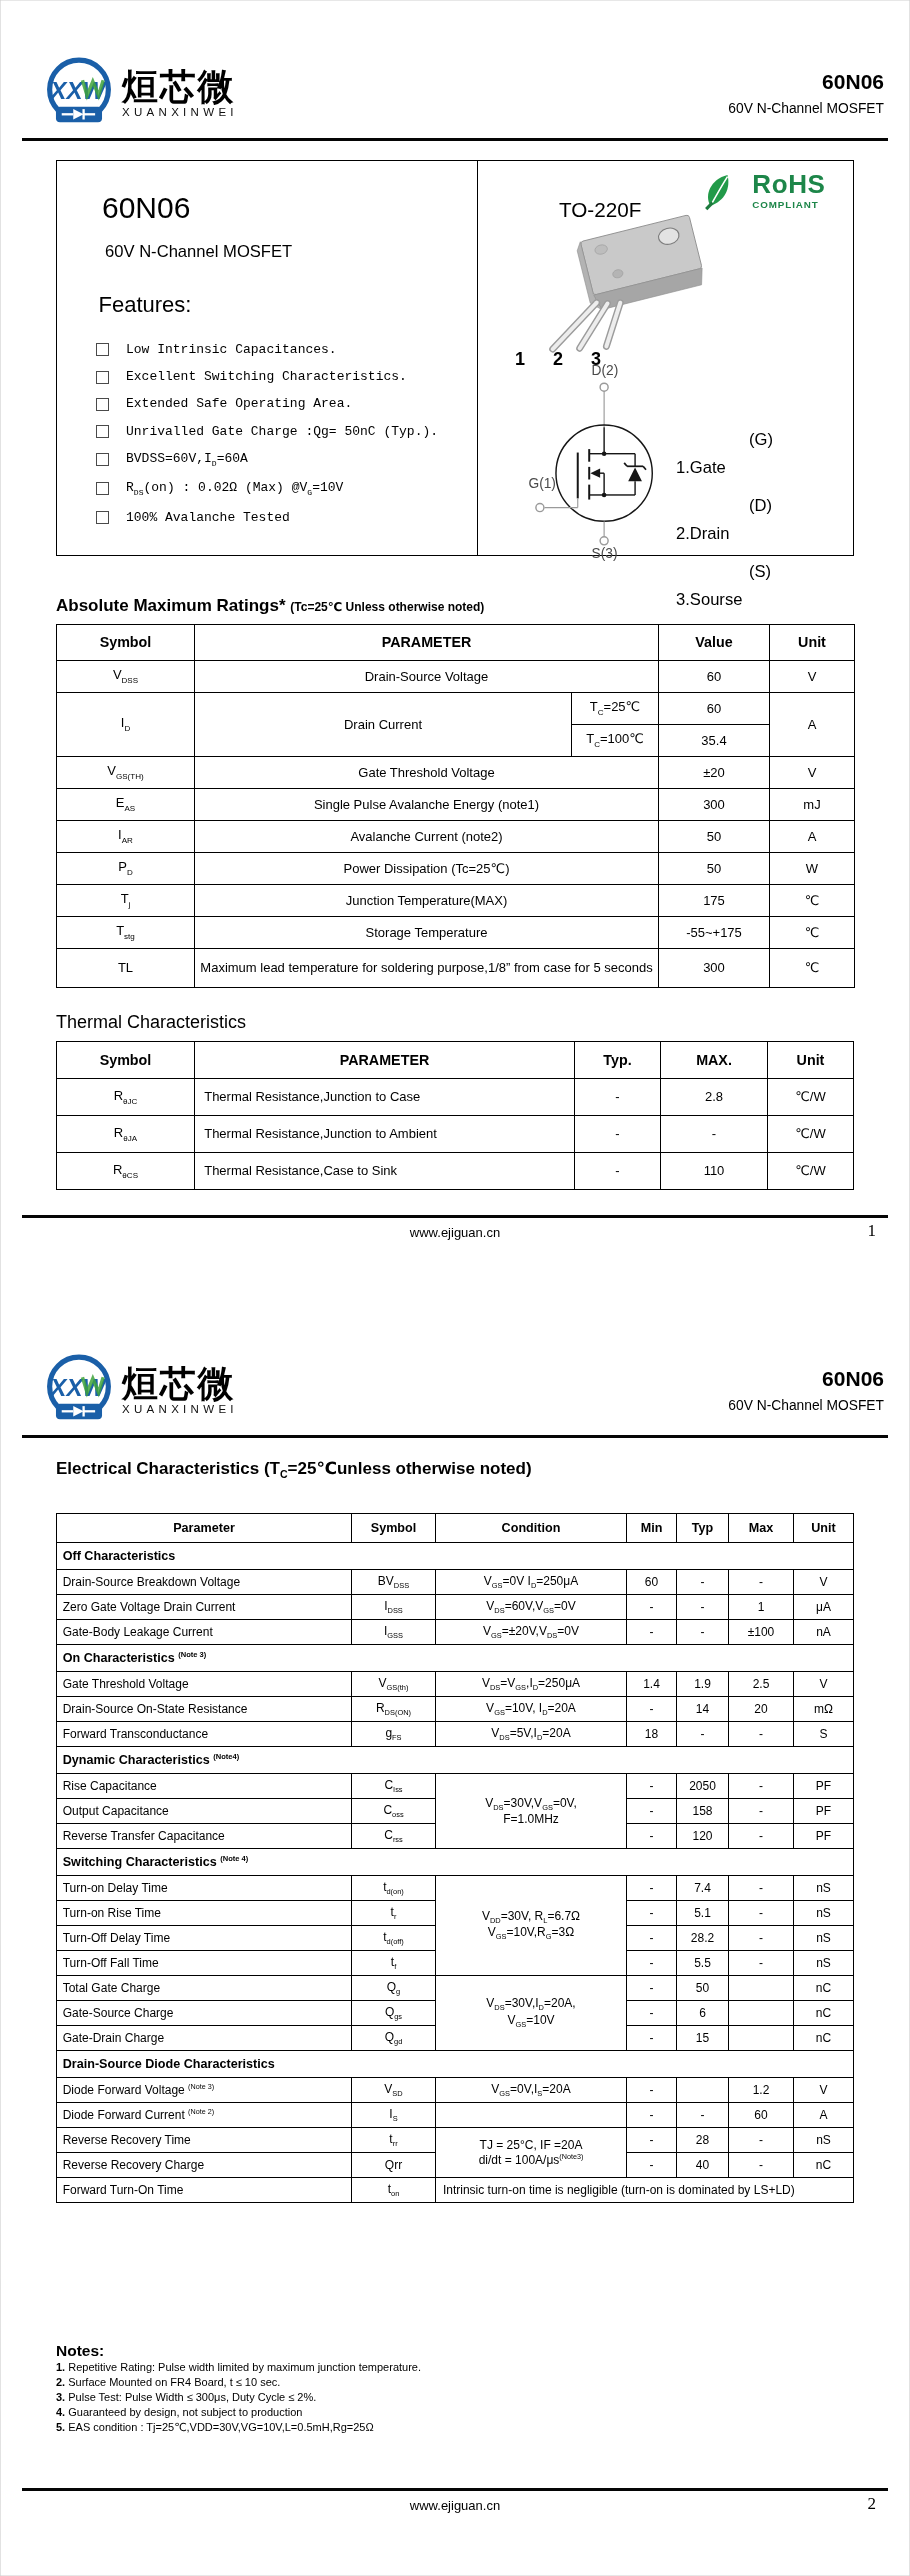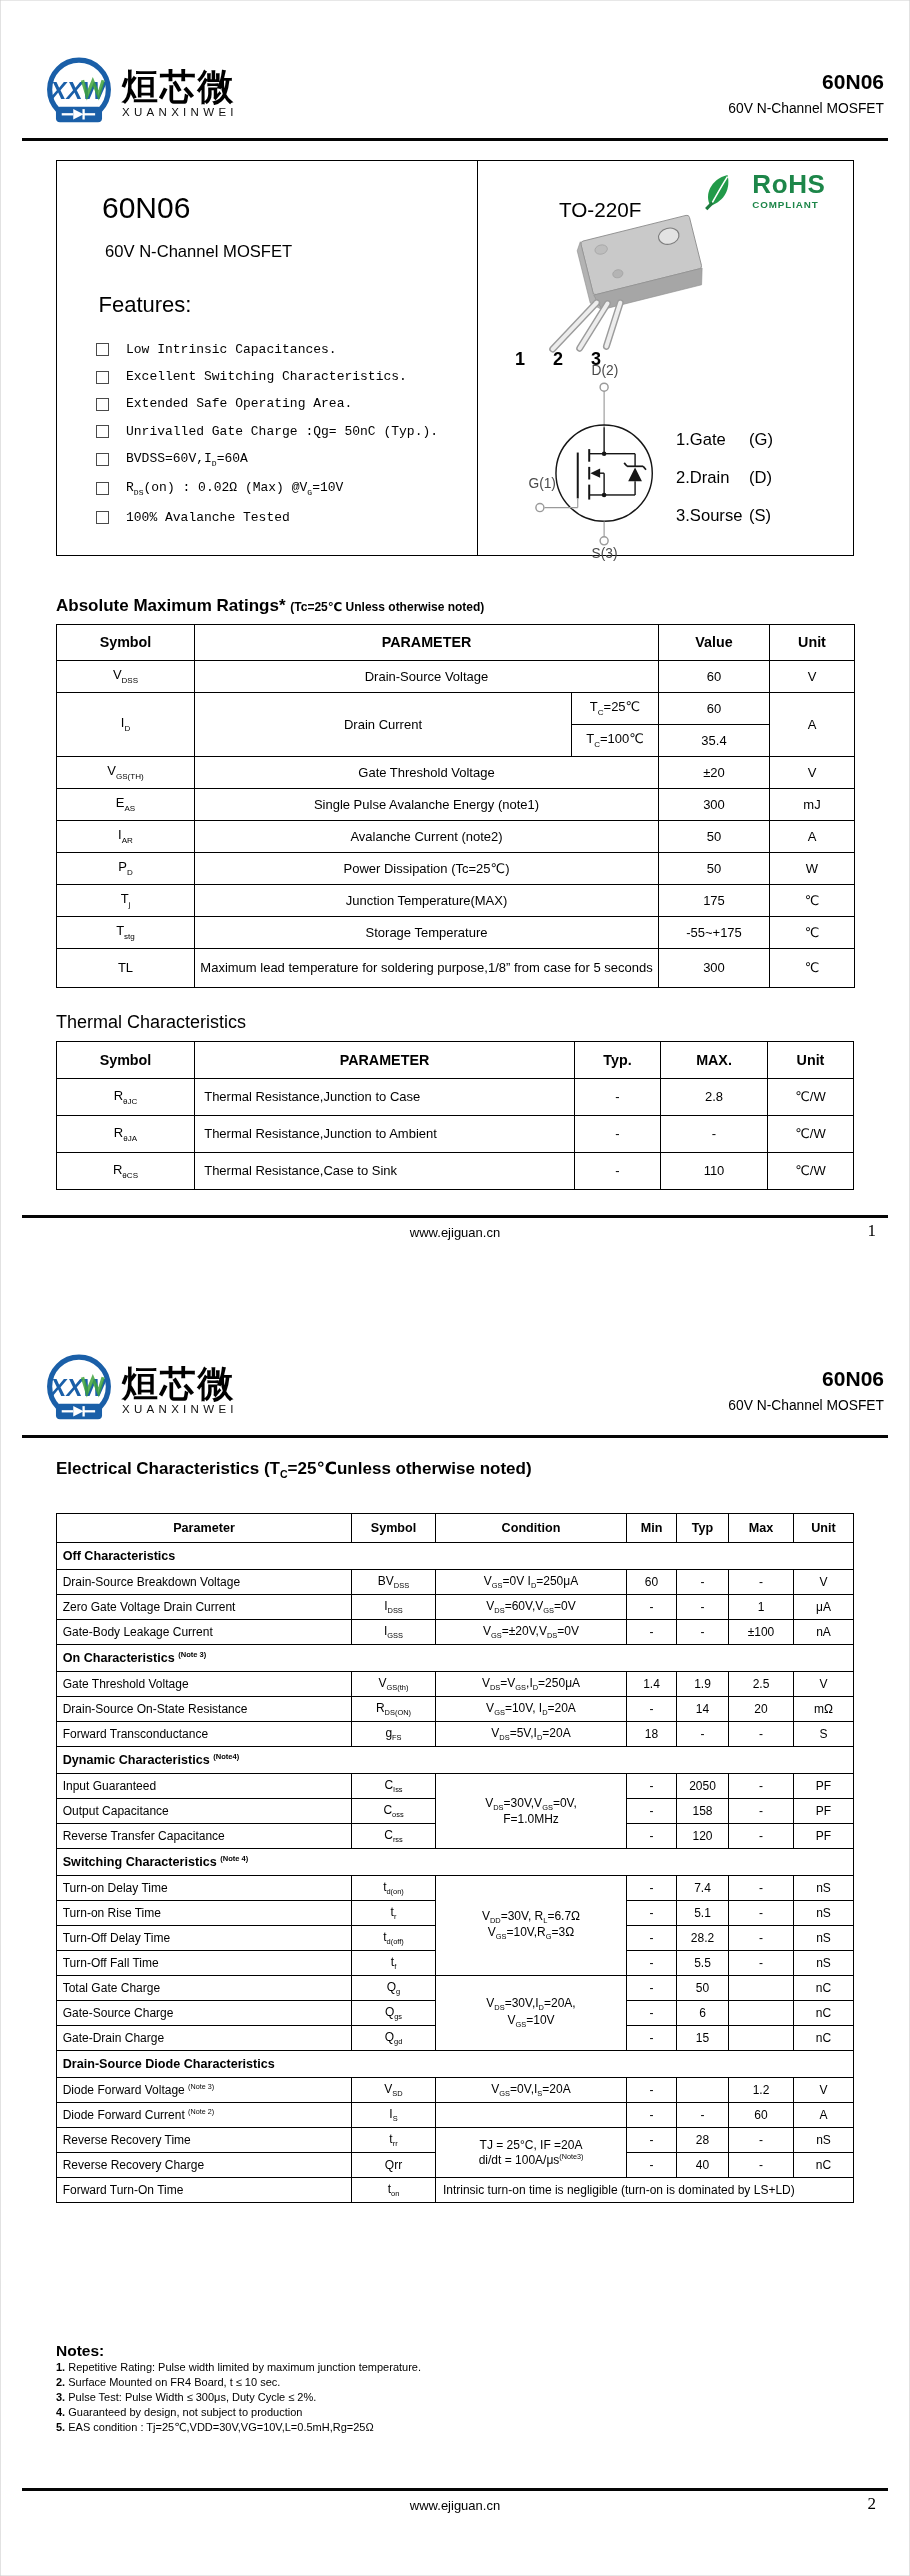--- a/index.html
+++ b/index.html
@@ -34,21 +34,21 @@
   .pkg-name{position:absolute;left:81px;top:37px;font-size:20.7px;}
   .rohs{position:absolute;right:27.5px;top:10.3px;display:flex;gap:16px;align-items:flex-start;}
   .rohs-big{font-size:26px;font-weight:800;color:#1d8649;line-height:1;letter-spacing:0.6px;}
   .rohs-small{font-size:9.8px;font-weight:700;color:#1d8649;letter-spacing:0.9px;margin-top:2.3px;}
   .pkg-svg{position:absolute;left:26px;top:47px;}
   .pin-nums{position:absolute;left:37px;top:188px;font-size:18px;font-weight:bold;letter-spacing:11.5px;}
   .sch-svg{position:absolute;left:47px;top:202px;}
   .schlbl{font-size:24px;fill:#4a4a4a;}
   .pinlist{position:absolute;left:198px;top:269px;font-size:16.6px;}
   .pinlist .prow{display:flex;margin-bottom:18px;}
-  .pinlist .nm{width:73px;}
+  .pinlist .nm{width:73px;margin-top:28px;}
 
   
   .amr-h{margin:40px 0 0 56px;font-size:17px;font-weight:bold;}
   .amr-h .note{font-size:12px;}
   .th-h{margin:24px 0 0 56px;font-size:18px;font-weight:normal;}
   .ec-h{margin:20.7px 0 0 56px;font-size:17px;font-weight:bold;}
 
   
   table{border-collapse:collapse;table-layout:fixed;margin:8px 12px 0 56px;border:1.7px solid #000;}
   th,td{border:1.4px solid #000;text-align:center;padding:0 3.4px;overflow:hidden;box-sizing:border-box;}
@@ -474,21 +474,21 @@
       <td>-</td>
       <td>-</td>
       <td>S</td>
     </tr>
 
     <tr class="sec">
           <td colspan="7">Dynamic Characteristics <sup>(Note4)</sup></td>
         </tr>
 
     <tr>
-      <td class="pcol">Input Guaranteed</td>
+      <td class="pcol">Rise Capacitance</td>
       <td>C<sub>Iss</sub></td>
       <td rowspan="3">V<sub>DS</sub>=30V,V<sub>GS</sub>=0V,<br>F=1.0MHz</td>
       <td>-</td>
       <td>2050</td>
       <td>-</td>
       <td>PF</td>
     </tr>
     <tr>
       <td class="pcol">Output Capacitance</td>
       <td>C<sub>oss</sub></td>

